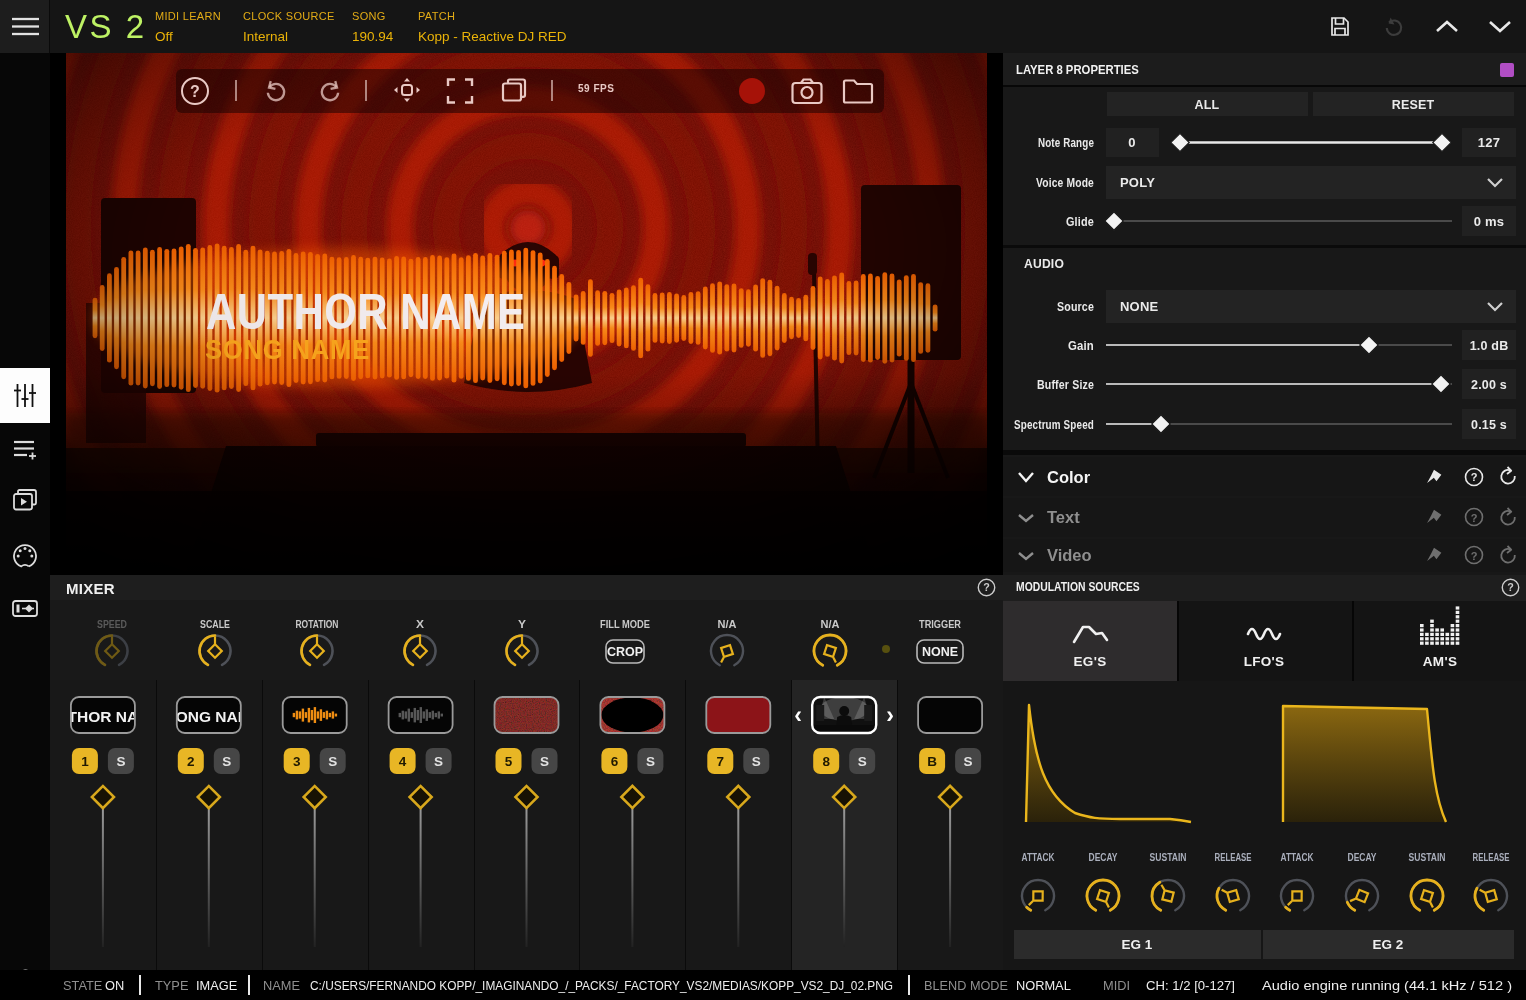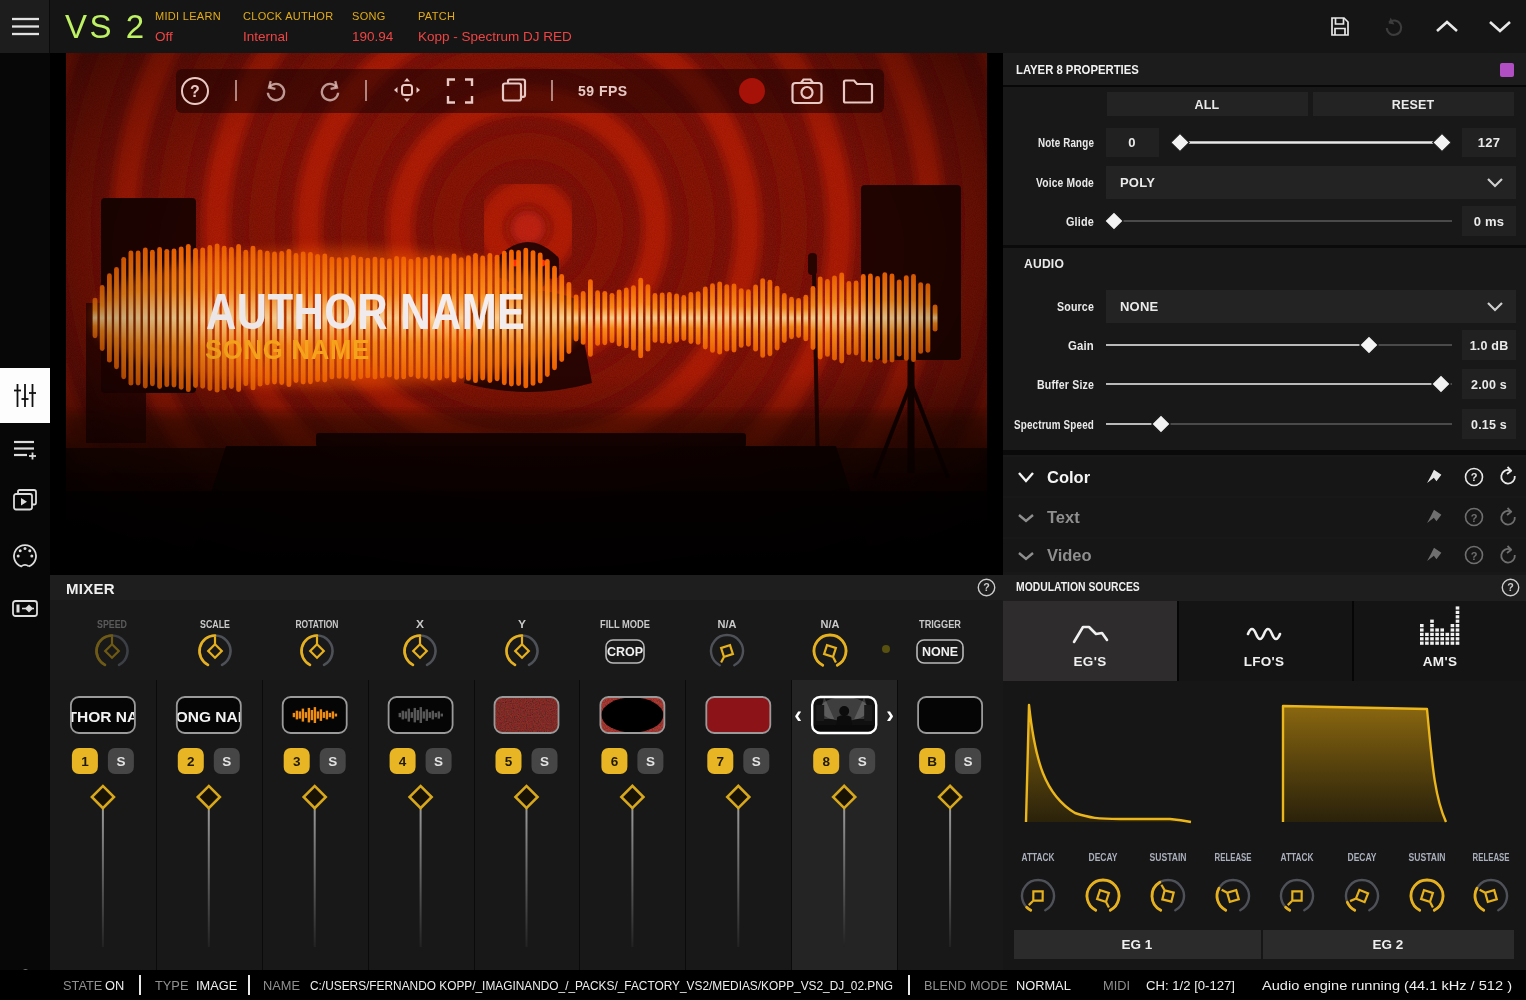--- a/index.html
+++ b/index.html
@@ -1,42 +1,42 @@
 <!DOCTYPE html>
 <html><head><meta charset="utf-8"><style>
 *{margin:0;padding:0;box-sizing:border-box}
 html,body{width:1526px;height:1000px;background:#000;overflow:hidden}
 body{font-family:"Liberation Sans",sans-serif;-webkit-font-smoothing:antialiased}
 #app{position:relative;width:1526px;height:1000px;background:#0d0d0d}
 .abs{position:absolute}
 .b{font-weight:bold}
 .lbl{color:#e3ac16;font-size:11px;font-weight:normal;letter-spacing:0.3px}
-.val{color:#ef4444;font-size:13.5px}
+.val{color:#eab308;font-size:13.5px}
 svg{display:block}
 </style></head><body>
 <div id="app">
 
 <div class="abs" style="left:0;top:0;width:1526px;height:53px;background:#151515"></div>
 <div class="abs" style="left:0;top:0;width:50px;height:53px;background:#1d1d1d;border-right:1px solid #0a0a0a"></div>
 <svg class="abs" style="left:11px;top:17px" width="29" height="19">
       <g stroke="#e2e2e2" stroke-width="2.3">
         <line x1="1" y1="2" x2="28" y2="2"></line>
         <line x1="1" y1="9.5" x2="28" y2="9.5"></line>
         <line x1="1" y1="17" x2="28" y2="17"></line>
       </g>
     </svg>
 <div class="abs" style="left:65px;top:8px;font-size:33px;letter-spacing:2.5px;color:#bef264;font-weight:400">VS 2</div>
 <div class="abs lbl" style="left:155px;top:10px">MIDI LEARN</div>
 <div class="abs val" style="left:155px;top:29px">Off</div>
-<div class="abs lbl" style="left:243px;top:10px">CLOCK AUTHOR</div>
+<div class="abs lbl" style="left:243px;top:10px">CLOCK SOURCE</div>
 <div class="abs val" style="left:243px;top:29px">Internal</div>
 <div class="abs lbl" style="left:352px;top:10px">SONG</div>
 <div class="abs val" style="left:352px;top:29px">190.94</div>
 <div class="abs lbl" style="left:418px;top:10px">PATCH</div>
-<div class="abs val" style="left:418px;top:29px">Kopp - Spectrum DJ RED</div>
+<div class="abs val" style="left:418px;top:29px">Kopp - Reactive DJ RED</div>
 <svg class="abs" style="left:1329px;top:16px" width="22" height="22" viewBox="0 0 22 22">
 <path d="M3 2 H15 L19 6 V19 H3 Z" fill="none" stroke="#e8e8e8" stroke-width="1.7"></path>
 <path d="M6.5 2 V8 H14.5 V2" fill="none" stroke="#e8e8e8" stroke-width="1.7"></path>
 <path d="M6 19 V12.5 H16 V19" fill="none" stroke="#e8e8e8" stroke-width="1.7"></path>
     </svg>
 <svg class="abs" style="left:1382px;top:15px" width="24" height="24" viewBox="0 0 24 24">
 <path d="M7 7.5 A 7.2 7.2 0 1 1 4.8 13" fill="none" stroke="#3c3c3c" stroke-width="2.1"></path>
 <path d="M8.6 2.6 L6.6 8.4 L12.4 9.6" fill="#3c3c3c"></path>
     </svg>
 <svg class="abs" style="left:1435px;top:19px" width="24" height="15">
@@ -332,21 +332,21 @@
         <path d="M20 3.5 H27 V10"></path>
         <path d="M27 20 V26.5 H20"></path>
         <path d="M10 26.5 H3 V20"></path>
       </g>
     </svg>
 <svg class="abs" style="left:500px;top:77px" width="28" height="28" viewBox="0 0 28 28">
 <path d="M8 6 V4 Q8 2.5 9.5 2.5 H23 Q25 2.5 25 4.5 V18 Q25 19.8 23.2 19.8 H21" fill="none" stroke="#e9c9c4" stroke-width="2.2"></path>
 <rect x="3" y="6.5" width="18" height="17" rx="2" fill="none" stroke="#e9c9c4" stroke-width="2.2"></rect>
     </svg>
 <div class="abs" style="left:551px;top:80px;width:2px;height:21px;background:#c9a59f;opacity:0.8"></div>
-<div class="abs b" style="left:578px;top:83px;color:#e9c9c4;font-size:14px;letter-spacing:0.5px">59 FPS</div>
+<div class="abs b" style="left:578px;top:83px;color:#e9c9c4;font-size:10px;letter-spacing:0.5px">59 FPS</div>
 <div class="abs" style="left:739px;top:78px;width:26px;height:26px;border-radius:50%;background:#a61208"></div>
 <svg class="abs" style="left:791px;top:78px" width="32" height="27" viewBox="0 0 32 27">
 <rect x="1.5" y="5" width="29" height="20" rx="3" fill="none" stroke="#e9c9c4" stroke-width="2.2"></rect>
 <path d="M10 5 L12.5 1.5 H19.5 L22 5" fill="none" stroke="#e9c9c4" stroke-width="2.2"></path>
 <circle cx="16" cy="14.5" r="5.5" fill="none" stroke="#e9c9c4" stroke-width="2.2"></circle>
     </svg>
 <svg class="abs" style="left:842px;top:79px" width="32" height="25" viewBox="0 0 32 25">
 <path d="M2 22 V3 Q2 1.5 3.5 1.5 H12 L15 5 H28.5 Q30 5 30 6.5 V22 Q30 23.5 28.5 23.5 H3.5 Q2 23.5 2 22 Z" fill="none" stroke="#e9c9c4" stroke-width="2.2"></path>
     </svg>
 <div class="abs" style="left:50px;top:575px;width:953px;height:25px;background:#1e1e1e"></div>

